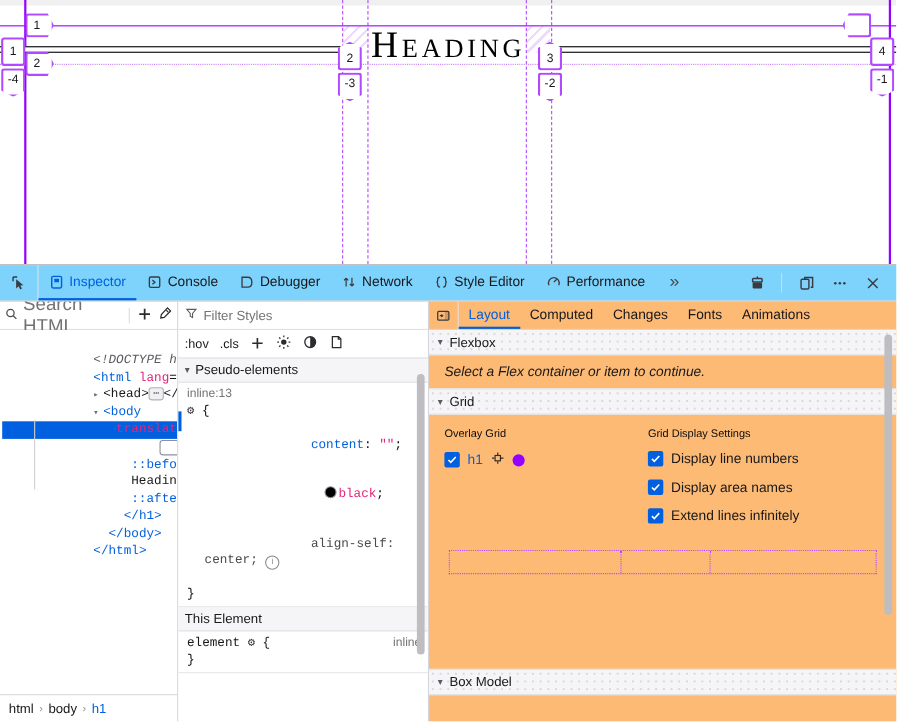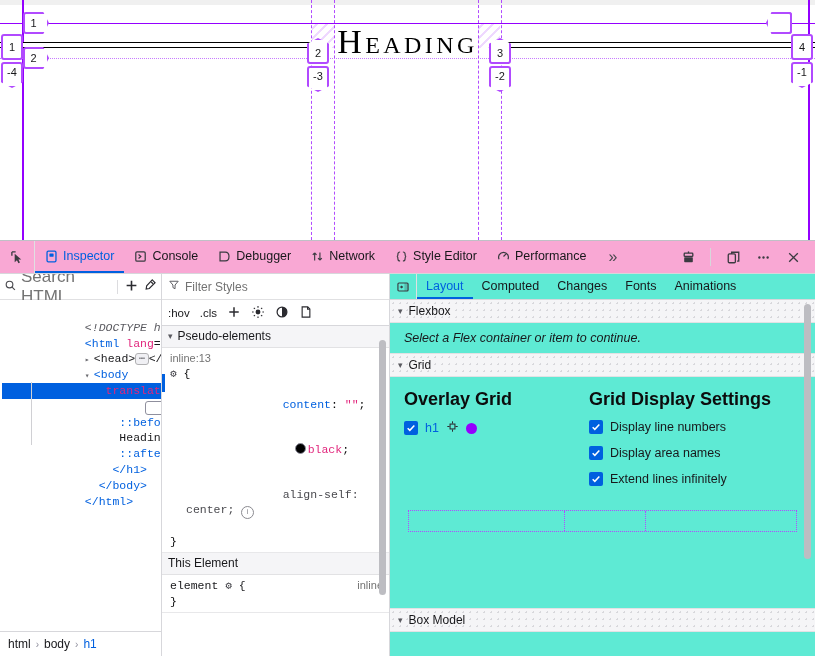--- a/index.html
+++ b/index.html
@@ -114,21 +114,21 @@
     border-top: 1px solid #c0c0c6;
     box-sizing: border-box;
     display: flex; flex-direction: column;
   }
 
   
   #dt-toolbar {
     height: 32px; min-height: 32px;
     display: flex; align-items: stretch;
     border-bottom: 1px solid #d7d7db;
-    background: #f9a8d4;
+    background: #7dd3fc;
     position: relative;
   }
   #picker-btn {
     width: 34px; display: flex; align-items: center; justify-content: center;
     border-right: 1px solid #e0e0e2;
   }
   .tabs { display: flex; align-items: stretch; }
   .tab {
     display: flex; align-items: center; gap: 5px;
     padding: 0 10px;
@@ -292,21 +292,21 @@
   }
   .vscroll {
     position: absolute; width: 7px; border-radius: 4px;
     background: #bdbdc2; right: 3px;
   }
 
   
   #layout-col {
     flex: 1; display: flex; flex-direction: column;
     position: relative; min-width: 0;
-    background: #5eead4;
+    background: #fdba74;
   }
   #layout-tabs {
     height: 25px; min-height: 25px;
     display: flex; align-items: stretch;
     border-bottom: 1px solid #d7d7db;
   }
   #layout-expander {
     width: 26px; display: flex; align-items: center; justify-content: center;
     border-right: 1px solid #e0e0e2;
   }
@@ -321,21 +321,21 @@
     background: #f5f5f7;
     border-bottom: 1px solid #e2e2e4;
     border-top: 1px solid #e2e2e4;
     padding: 4px 8px;
     font-size: 12px; color: #18181b;
     display: flex; align-items: center; gap: 6px;
   }
   .lsec-body { padding: 10px 12px; }
   .flex-empty { font-style: italic; color: #18181b; font-size: 12.5px; }
   #grid-body { display: flex; padding: 12px 14px 4px 14px; }
-  .gcol-title { font-weight: bold; font-size: 18px; margin-bottom: 10px; }
+  .gcol-title { font-weight: normal; font-size: 10px; margin-bottom: 10px; }
   .gcol-a { width: 185px; }
   .chk-row { display: flex; align-items: center; gap: 7px; margin-bottom: 12px; }
   .chk {
     width: 14px; height: 14px; border-radius: 2px;
     background: #0060df; display: inline-flex;
     align-items: center; justify-content: center; flex: none;
   }
   .chk svg { display: block; }
   .gname { color: #0060df; font-size: 12.5px; }
   .color-dot {

